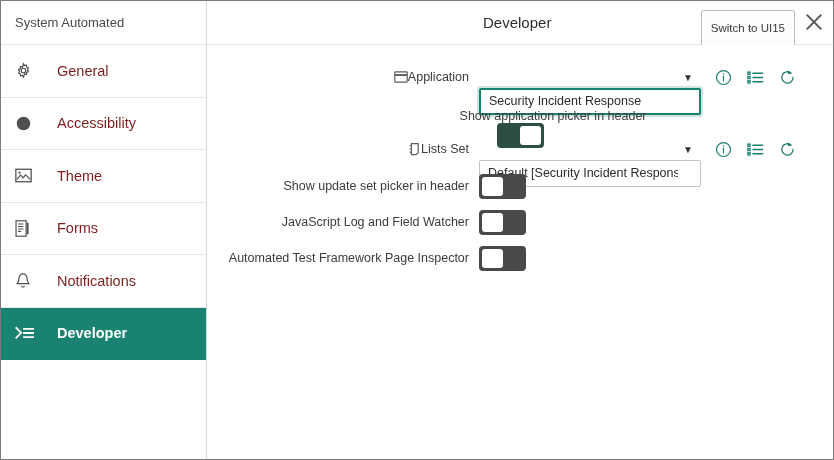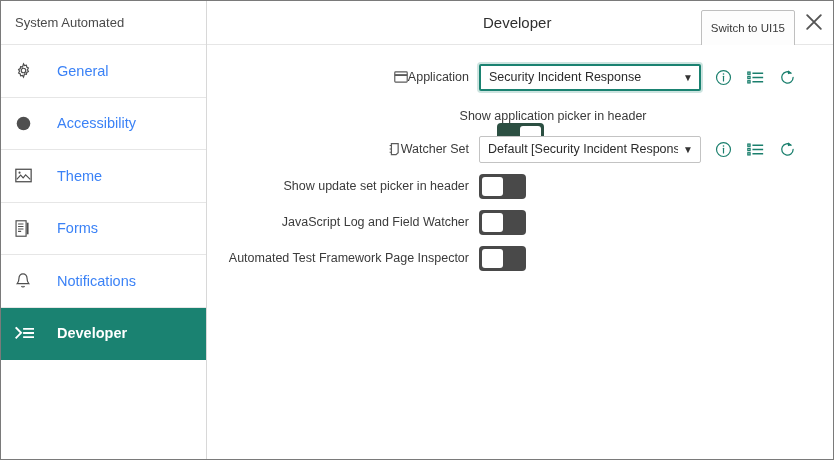--- a/index.html
+++ b/index.html
@@ -29,21 +29,21 @@
     padding-left: 14px;
     font-size: 13px; color: #4a4a4a;
     border-bottom: 1px solid #e6e6e6;
   }
   .nav-item {
     position: relative;
     height: 52.5px;
     display: flex; align-items: center;
     padding-left: 14px;
     border-bottom: 1px solid #e6e6e6;
-    color: #3b82f6;
+    color: #7f1d1d;
     font-size: 14.5px;
     cursor: pointer;
     background: #ffffff;
   }
   .nav-item .ico {
     width: 26px; min-width: 26px;
     display: flex; align-items: center; justify-content: flex-start;
     margin-right: 16px;
     color: #4f4f4f;
   }
@@ -124,20 +124,21 @@
     font-size: 12.5px;
     font-family: "Liberation Sans", sans-serif;
     color: #2b2b2b;
     background: #ffffff;
     border: 1px solid #c3c3c3;
     border-radius: 2px;
     appearance: none;
     -webkit-appearance: none;
     cursor: pointer;
     outline: none;
+    margin-top: 24px;
   }
   select.ctrl.focused {
     border: 2px solid #1a8271;
     box-shadow: 0 0 0 2px rgba(26,130,113,0.22);
   }
   .caret {
     position: absolute; right: 8px; top: 50%;
     transform: translateY(-50%);
     pointer-events: none;
     color: #333;
@@ -306,21 +307,21 @@
     </div>
 
     <div class="row" style="top:86px;">
       <div class="row-label">
         <span class="lbl-ico">
           <svg width="13" height="14" viewBox="0 0 16 17" fill="none" stroke="currentColor" stroke-width="1.5">
             <path d="M4.2 2h8.3v11.2l-2.6 2.3H4.2z"></path>
             <path d="M2 4.2h2.2M2 8.4h2.2M2 12.6h2.2" stroke-width="1.3"></path>
           </svg>
         </span>
-        <span>Watcher Set</span>
+        <span>Lists Set</span>
       </div>
       <div class="select-wrap">
         <select class="ctrl">
           <option>Default [Security Incident Response</option>
         </select>
         <span class="caret">▼</span>
       </div>
       <div class="icon-group">
         <span>
           <svg width="17" height="17" viewBox="0 0 20 20" fill="none" stroke="currentColor" stroke-width="1.4">

